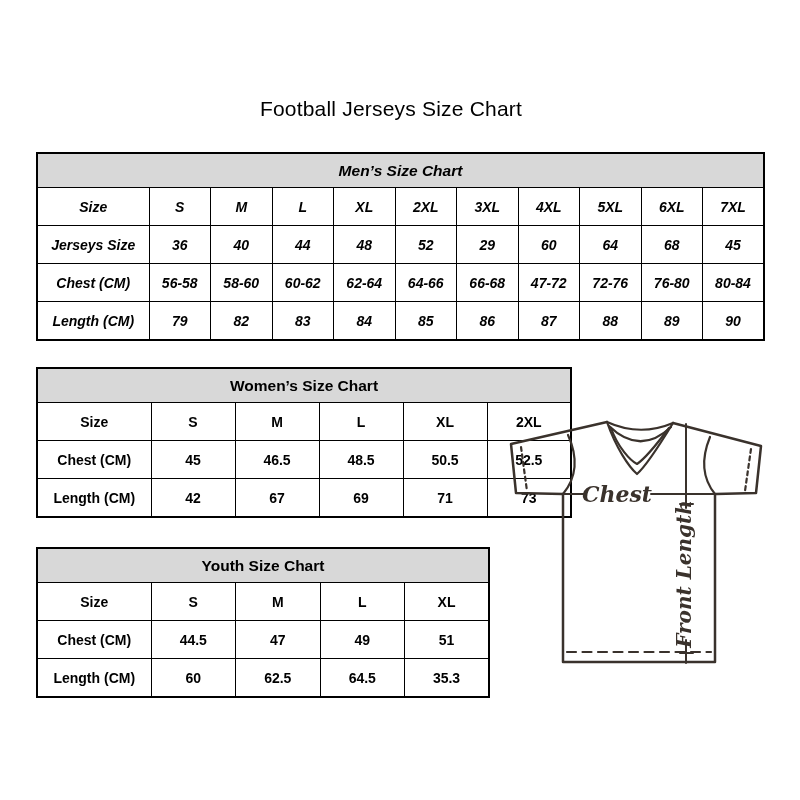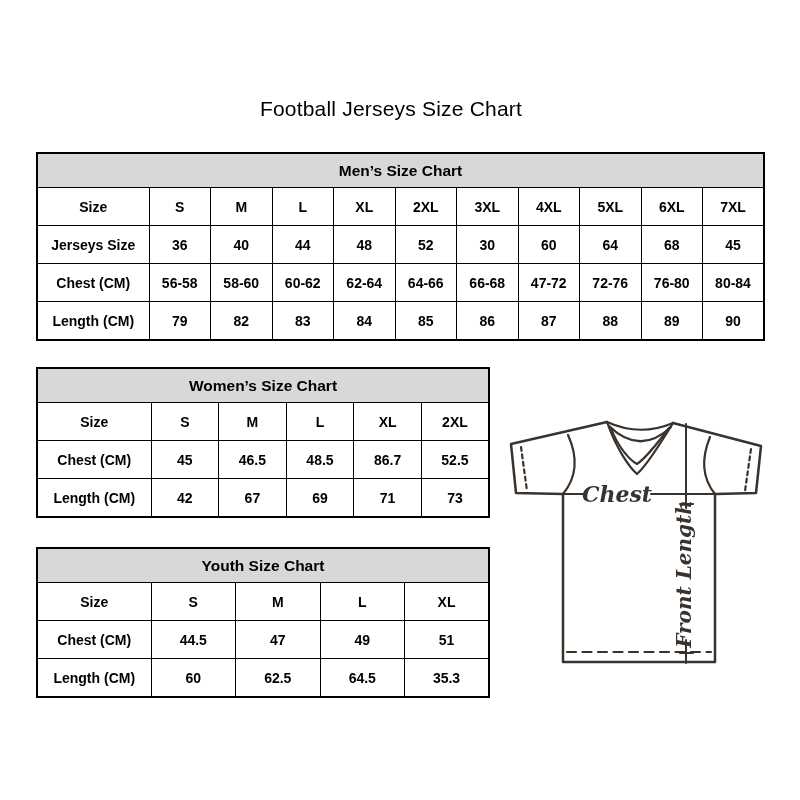--- a/index.html
+++ b/index.html
@@ -14,22 +14,22 @@
   table{
     position:absolute;border-collapse:collapse;table-layout:fixed;
     border:2px solid #000;background:#fff;
   }
   td{
     border:1.5px solid #000;text-align:center;vertical-align:middle;
     font-weight:bold;font-size:14px;padding:0;overflow:hidden;white-space:nowrap;
   }
   tr.band td{background:#d8d8d8;font-size:15.5px;height:33px;}
   tr.r td{height:37px;}
-  #mens{left:36px;top:152px;width:729px;}
-  #womens{left:36px;top:367px;width:454px;}
+  #mens{left:36px;top:152px;width:729px;font-style:italic;}
+  #womens{left:36px;top:367px;width:536px;}
   #youth{left:36px;top:547px;width:454px;border-radius:18px;}
   #mens col.c0{width:112px;}
   #womens col.c0,#youth col.c0{width:114px;}
   .jersey{position:absolute;left:505px;top:413px;width:262px;height:254px;}
   .jersey svg{display:block;width:100%;height:100%;}
 </style>
 </head>
 <body>
 
 <div class="page-title">Football Jerseys Size Chart</div>
@@ -56,21 +56,21 @@
     <td>6XL</td>
     <td>7XL</td>
   </tr>
   <tr class="r">
     <td>Jerseys Size</td>
     <td>36</td>
     <td>40</td>
     <td>44</td>
     <td>48</td>
     <td>52</td>
-    <td>30</td>
+    <td>29</td>
     <td>60</td>
     <td>64</td>
     <td>68</td>
     <td>45</td>
   </tr>
   <tr class="r">
     <td>Chest (CM)</td>
     <td>56-58</td>
     <td>58-60</td>
     <td>60-62</td>
@@ -113,21 +113,21 @@
     <td>M</td>
     <td>L</td>
     <td>XL</td>
     <td>2XL</td>
   </tr>
   <tr class="r">
     <td>Chest (CM)</td>
     <td>45</td>
     <td>46.5</td>
     <td>48.5</td>
-    <td>86.7</td>
+    <td>50.5</td>
     <td>52.5</td>
   </tr>
   <tr class="r">
     <td>Length (CM)</td>
     <td>42</td>
     <td>67</td>
     <td>69</td>
     <td>71</td>
     <td>73</td>
   </tr>

